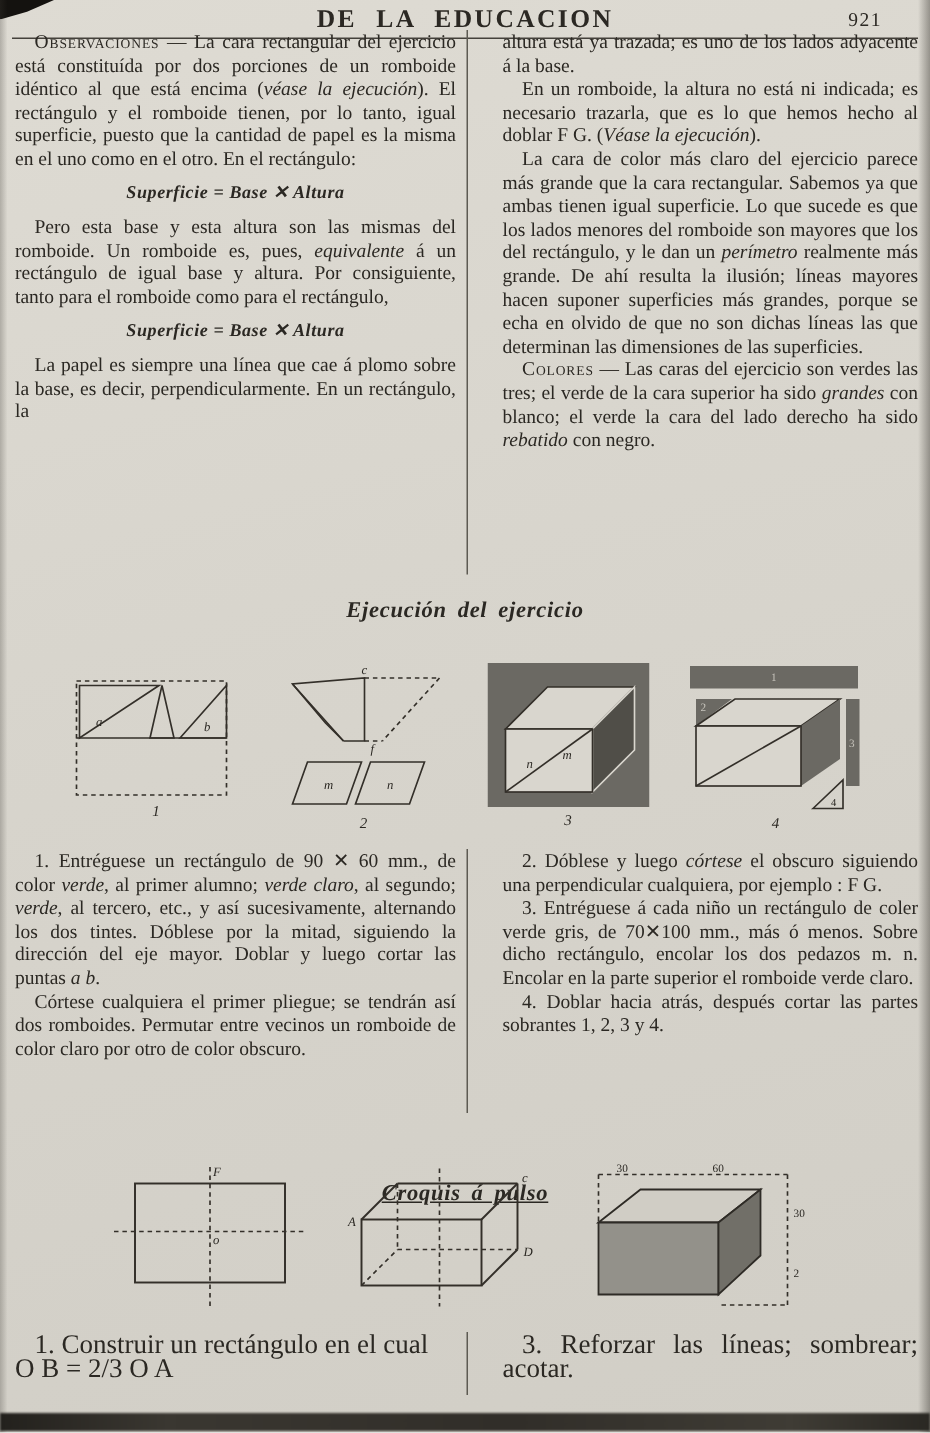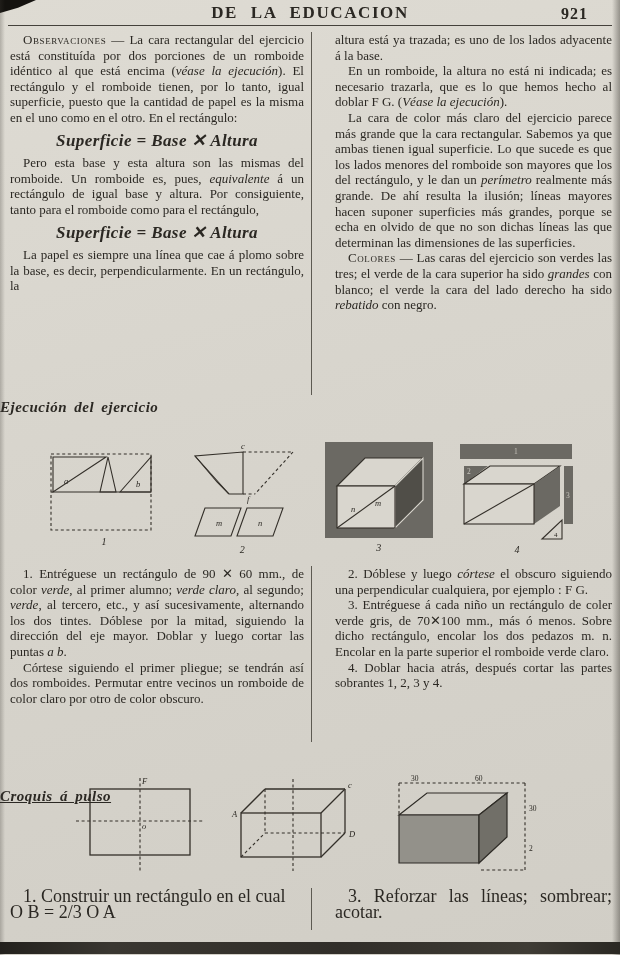--- a/index.html
+++ b/index.html
@@ -14,38 +14,38 @@
   .edge-right{position:absolute;right:0;top:0;bottom:0;width:8px;
               background:linear-gradient(to right,rgba(62,59,53,0),rgba(62,59,53,.45));}
   .edge-left{position:absolute;left:0;top:0;bottom:0;width:5px;
              background:linear-gradient(to left,rgba(62,59,53,0),rgba(62,59,53,.28));}
   .strip-bottom{position:absolute;left:0;right:0;bottom:1px;height:12px;
                 background:linear-gradient(to right,#23211d 0%,#3a3731 18%,#312e29 55%,#3f3c35 85%,#2a2823 100%);
                 filter:blur(.6px);}
   
   .header{position:absolute;top:3px;left:10px;right:10px;height:20px;}
   .htitle{text-align:center;font-weight:bold;font-size:17px;letter-spacing:1.6px;word-spacing:7px;}
-  .hnum{position:absolute;right:22px;top:2px;font-size:16px;font-weight:bold;letter-spacing:1px;}
+  .hnum{position:absolute;right:22px;top:2px;font-size:13px;font-weight:normal;letter-spacing:1px;}
   .hrule{position:absolute;top:25px;left:8px;right:8px;border-top:1.6px solid #44413b;}
   
   .twocol{position:absolute;left:10px;right:8px;display:flex;}
   .col{width:50%;box-sizing:border-box;font-size:13px;line-height:15.6px;text-align:justify;}
   .col.left{padding-right:7px;}
   .col.right{padding-left:23px;border-left:1px solid #5d5a52;}
-  .intro{top:32px;height:363px;}
+  .intro{top:20px;height:363px;}
   .instr{top:566px;height:176px;}
   .notes{top:888px;height:42px;}
   p.para{margin:0;text-indent:13px;}
   p.noindent{text-indent:0;}
   .lead{font-variant:small-caps;letter-spacing:.6px;}
   i{font-style:italic;}
   .formula{margin:7px 0 7px 0;text-align:center;font-style:italic;font-weight:bold;
-           font-size:17px;text-indent:0;letter-spacing:.4px;}
-  
-  .sechead{position:absolute;left:0;right:0;text-align:left;font-weight:bold;
+           font-size:12px;text-indent:0;letter-spacing:.4px;}
+  
+  .sechead{position:absolute;left:0;right:0;text-align:center;font-weight:bold;
            font-style:italic;font-size:15px;letter-spacing:.5px;word-spacing:3px;}
   .head-exec{top:399px;}
   .head-croquis{top:788px;text-decoration:underline;}
   
   .figrow{position:absolute;left:0;right:0;display:flex;justify-content:space-between;align-items:flex-start;}
   .figrow1{top:442px;padding:0 42px 0 48px;}
   .figrow2{top:775px;padding:0 80px 0 72px;}
   .fig{display:flex;flex-direction:column;align-items:center;}
   .figcap{font-size:10px;font-style:italic;margin-top:2px;}
   svg{display:block;}
@@ -150,21 +150,21 @@
         <polygon points="86,97 106,78 106,97" class="ln"></polygon>
         <text x="98" y="95" style="font-family:'Liberation Serif',serif;font-size:7px;fill:#2b2823">4</text>
       </svg>
       <div class="figcap">4</div>
     </div>
   </div>
 
   <div class="twocol instr">
     <div class="col left">
       <p class="para">1. Entréguese un rectángulo de 90 ✕ 60 mm., de color <i>verde</i>, al primer alumno; <i>verde claro</i>, al segundo; <i>verde</i>, al tercero, etc., y así sucesivamente, alternando los dos tintes. Dóblese por la mitad, siguiendo la dirección del eje mayor. Doblar y luego cortar las puntas <i>a b</i>.</p>
-      <p class="para">Córtese siguiendo el primer pliegue; se tendrán así dos romboides. Permutar entre vecinos un romboide de color claro por otro de color obscuro.</p>
+      <p class="para">Córtese cualquiera el primer pliegue; se tendrán así dos romboides. Permutar entre vecinos un romboide de color claro por otro de color obscuro.</p>
     </div>
     <div class="col right">
       <p class="para">2. Dóblese y luego <i>córtese</i> el obscuro siguiendo una perpendicular cualquiera, por ejemplo : F G.</p>
       <p class="para">3. Entréguese á cada niño un rectángulo de coler verde gris, de 70✕100 mm., más ó menos. Sobre dicho rectángulo, encolar los dos pedazos m. n. Encolar en la parte superior el romboide verde claro.</p>
       <p class="para">4. Doblar hacia atrás, después cortar las partes sobrantes 1, 2, 3 y 4.</p>
     </div>
   </div>
 
   <div class="sechead head-croquis">Croquis á pulso</div>
 

